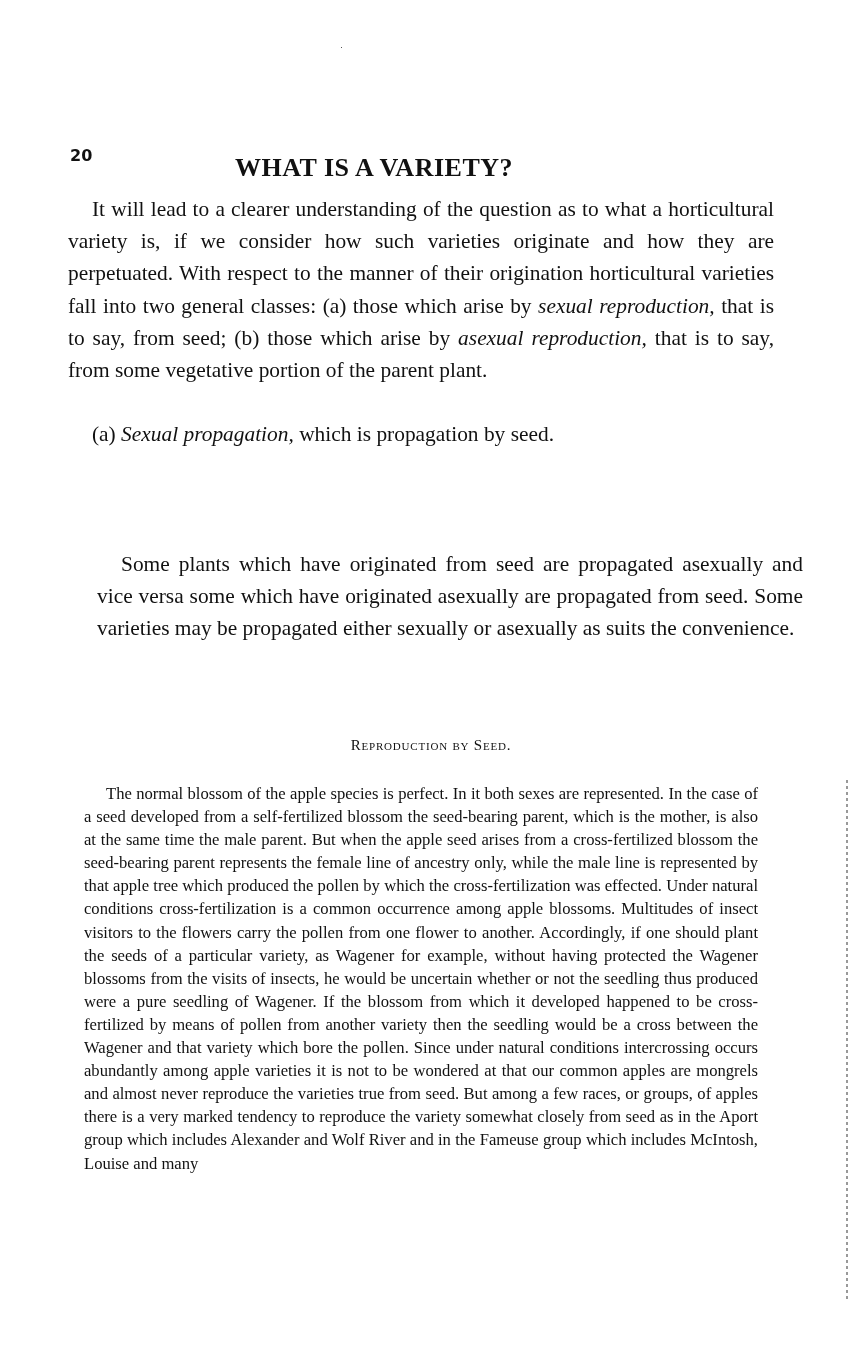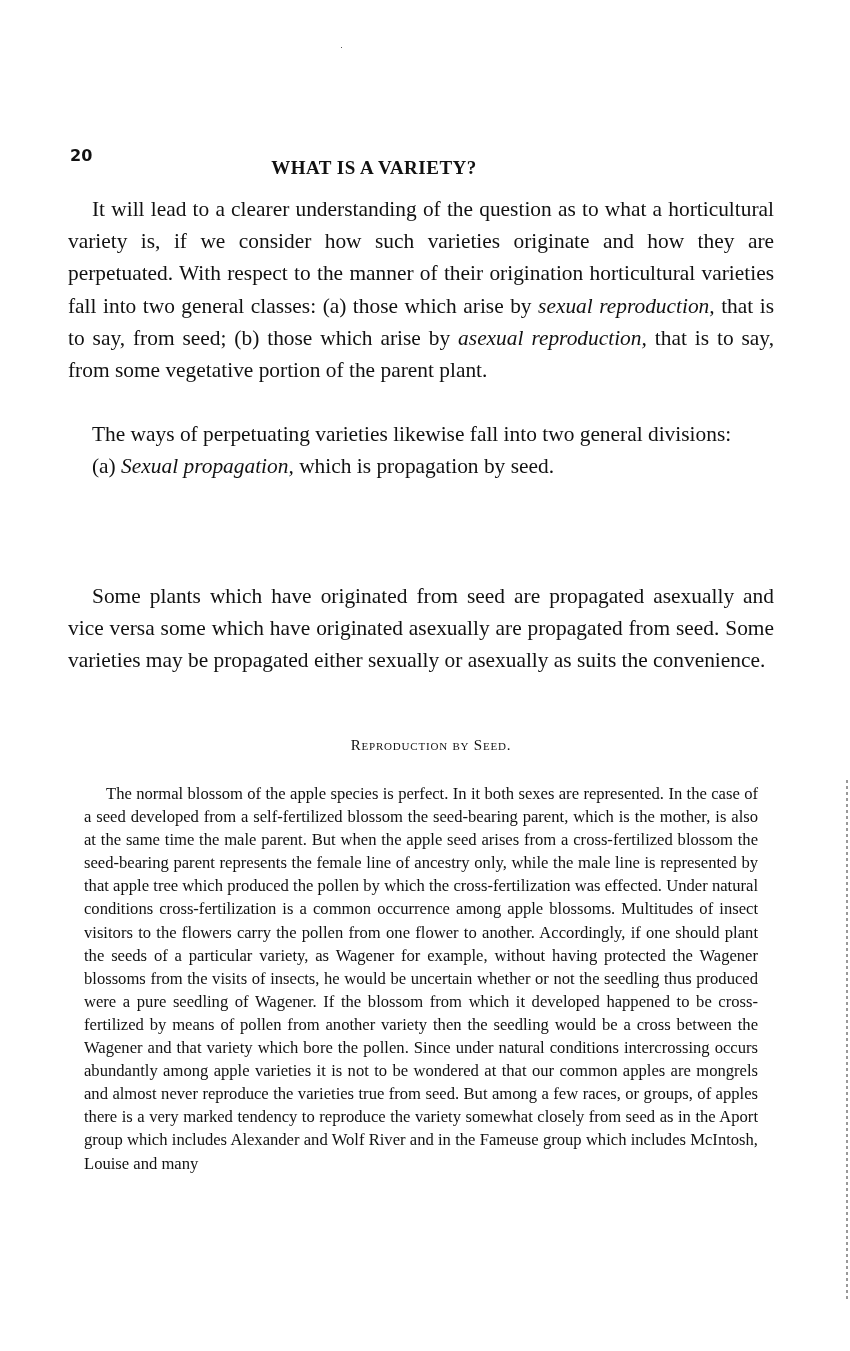--- a/index.html
+++ b/index.html
@@ -52,41 +52,41 @@
       padding-left: 20px;
       box-sizing: border-box;
     }
     .section-title {
       position: absolute;
       top: 155px;
       left: 0;
       width: 728px;
       text-align: center;
       font-weight: bold;
-      font-size: 19px;
+      font-size: 26px;
       line-height: 26px;
       letter-spacing: 0.5px;
       padding-left: 20px;
       box-sizing: border-box;
     }
     .body-text {
       position: absolute;
       left: 68px;
       width: 706px;
       font-size: 21.4px;
       line-height: 32.2px;
       text-align: justify;
     }
     .body-text p {
       margin: 0;
       text-indent: 24px;
     }
     .block-1 { top: 193px; }
     .block-2 { top: 418px; }
-    .block-3 { top: 580px; }
+    .block-3 { top: 548px; margin-left: 29px; }
     .subhead {
       position: absolute;
       top: 734px;
       left: 1px;
       width: 850px;
       text-align: center;
       font-size: 15px;
       line-height: 22px;
       font-variant: small-caps;
       letter-spacing: 0.8px;
@@ -134,21 +134,20 @@
     <span class="page-number">20</span>
   </div>
 
   <div class="section-title">WHAT IS A VARIETY?</div>
 
   <div class="body-text block-1">
     <p><span>It will lead to a clearer understanding of the question as to what a horticultural variety is, if we consider how such varieties originate and how they are perpetuated.  With respect to the manner of their origination horticultural varieties fall into two general classes: (a) those which arise by </span><em>sexual reproduction,</em><span> that is to say, from seed; (b) those which arise by </span><em>asexual reproduction,</em><span> that is to say, from some vegetative portion of the parent plant.</span></p>
   </div>
 
   <div class="body-text block-2">
-    <p>The ways of perpetuating varieties likewise fall into two general divisions:</p>
     <p><span>(a) </span><em>Sexual propagation,</em><span> which is propagation by seed.</span></p>
   </div>
 
   <div class="body-text block-3">
     <p>Some plants which have originated from seed are propagated asexually and vice versa some which have originated asexually are propagated from seed.  Some varieties may be propagated either sexually or asexually as suits the convenience.</p>
   </div>
 
   <div class="subhead">Reproduction by Seed.</div>
 
   <div class="small-text">

